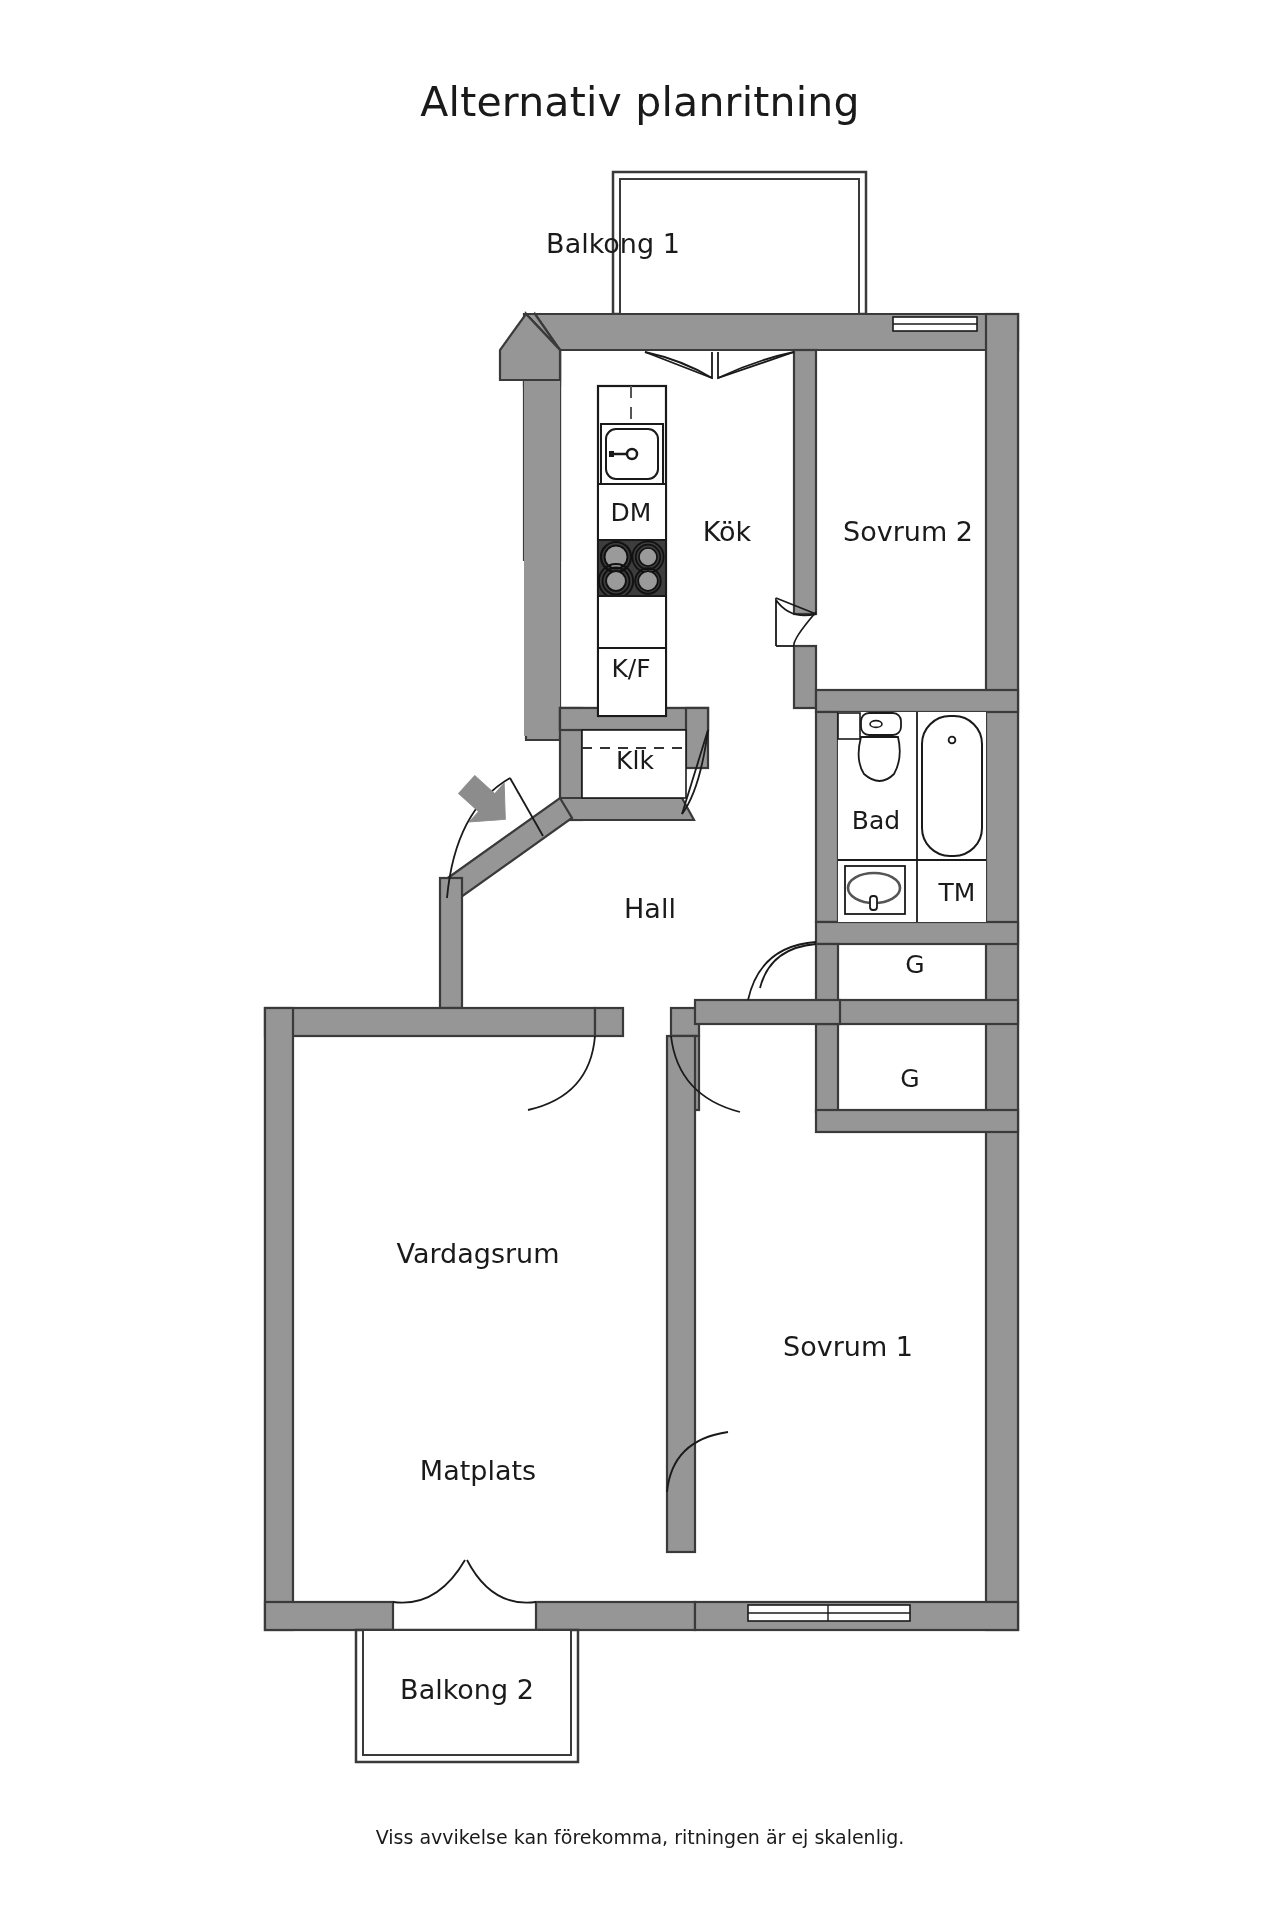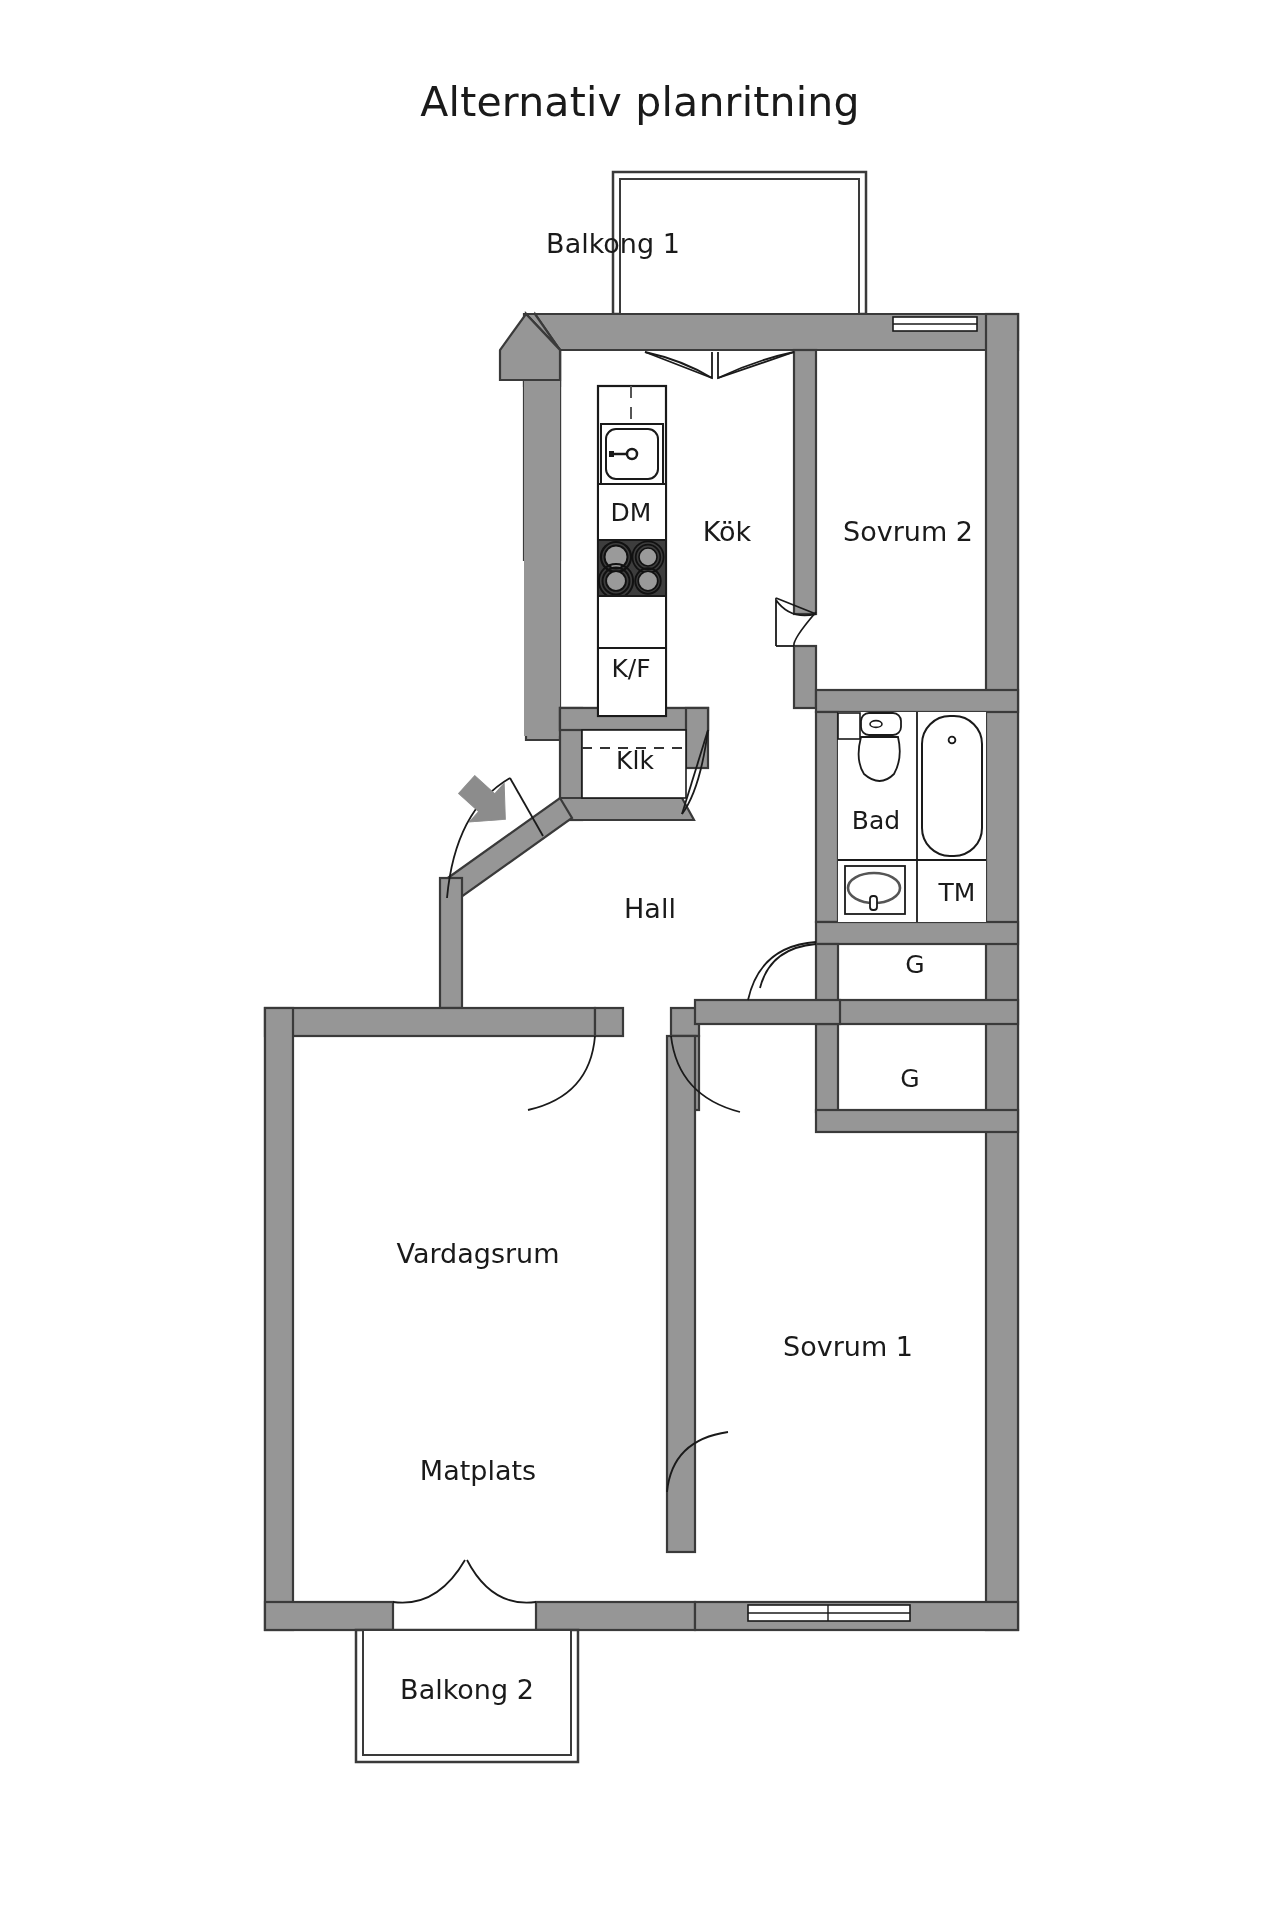--- a/index.html
+++ b/index.html
@@ -336,14 +336,15 @@
     <text class="rm-label-sm" x="631" y="670">K/F</text>
 
     <text class="rm-label-sm" x="957" y="894">TM</text>
 
     <text class="rm-label-sm" x="915" y="966">G</text>
 
     <text class="rm-label-sm" x="910" y="1080">G</text>
 
   </svg>
 
+  <div class="plan-footnote">Viss avvikelse kan förekomma, ritningen är ej skalenlig.</div>
 
 </div>
 
 </body></html>

